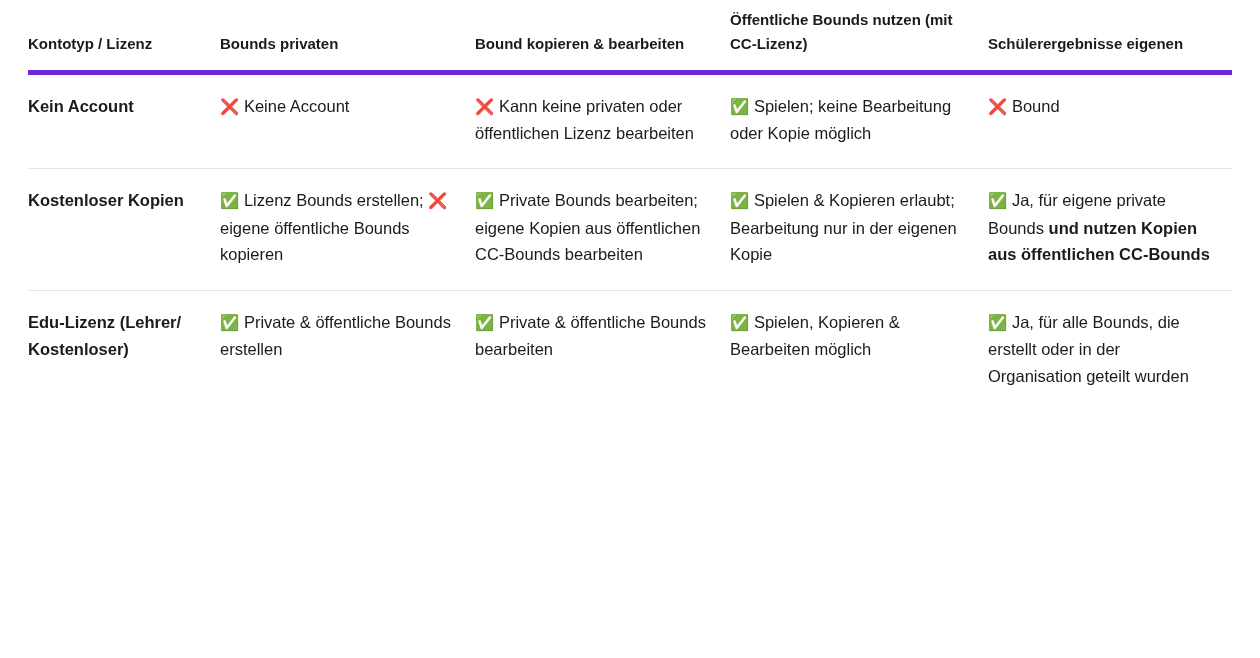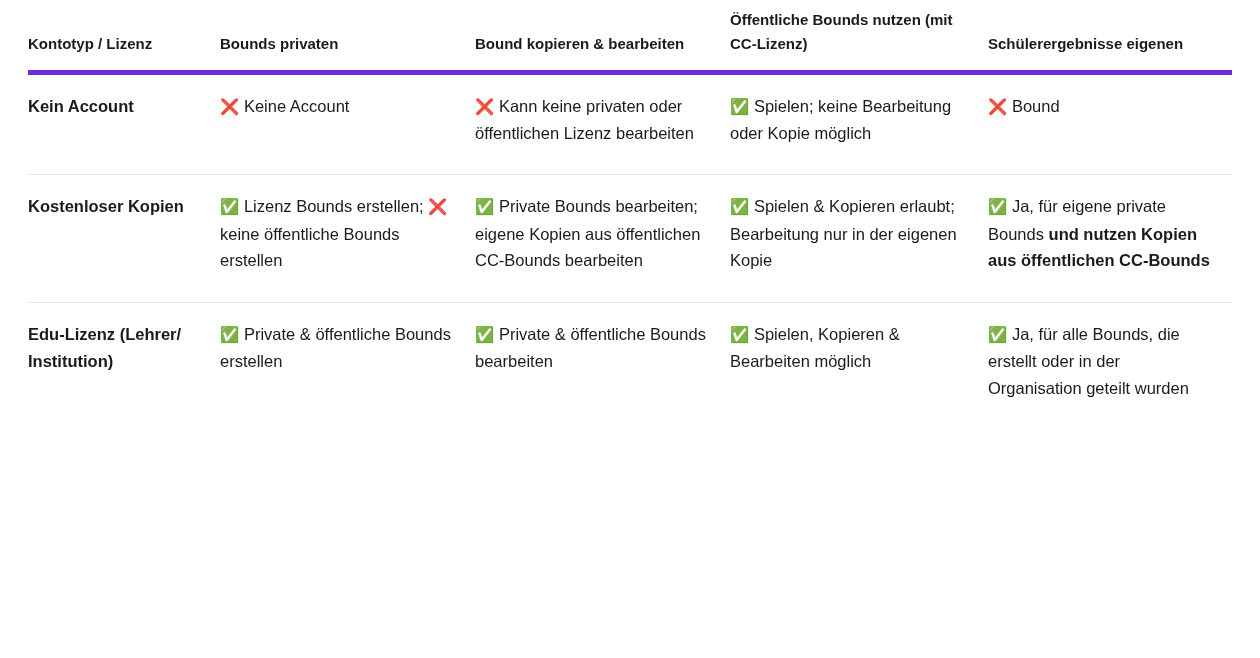--- a/index.html
+++ b/index.html
@@ -37,21 +37,21 @@
     text-align: left;
     vertical-align: bottom;
     font-weight: bold;
     font-size: 15px;
     color: #1b1b1b;
     padding: 8px 22px 13px 0;
     border-bottom: 5px solid #6d28d9;
   }
   tbody td {
     vertical-align: top;
-    padding: 18px 22px 28px 0;
+    padding: 18px 22px 22px 0;
     border-bottom: 1px solid #e4e4e4;
     color: #1b1b1b;
   }
   tbody tr:last-child td {
     border-bottom: none;
   }
   td.rowhead {
     font-weight: bold;
   }
   .mark {
@@ -104,37 +104,37 @@
           <span class="mark cross">❌</span>
           <span>Bound</span>
         </td>
       </tr>
       <tr>
         <td class="rowhead">Kostenloser Kopien</td>
         <td>
           <span class="mark check">✅</span>
           <span>Lizenz Bounds erstellen; </span>
           <span class="mark cross">❌</span>
-          <span>keine öffentliche Bounds erstellen</span>
+          <span>eigene öffentliche Bounds kopieren</span>
         </td>
         <td>
           <span class="mark check">✅</span>
           <span>Private Bounds bearbeiten; eigene Kopien aus öffentlichen CC-Bounds bearbeiten</span>
         </td>
         <td>
           <span class="mark check">✅</span>
           <span>Spielen &amp; Kopieren erlaubt; Bearbeitung nur in der eigenen Kopie</span>
         </td>
         <td>
           <span class="mark check">✅</span>
           <span>Ja, für eigene private Bounds </span><span class="em">und nutzen Kopien aus öffentlichen CC-Bounds</span>
         </td>
       </tr>
       <tr>
-        <td class="rowhead">Edu-Lizenz (Lehrer/ Institution)</td>
+        <td class="rowhead">Edu-Lizenz (Lehrer/ Kostenloser)</td>
         <td>
           <span class="mark check">✅</span>
           <span>Private &amp; öffentliche Bounds erstellen</span>
         </td>
         <td>
           <span class="mark check">✅</span>
           <span>Private &amp; öffentliche Bounds bearbeiten</span>
         </td>
         <td>
           <span class="mark check">✅</span>

